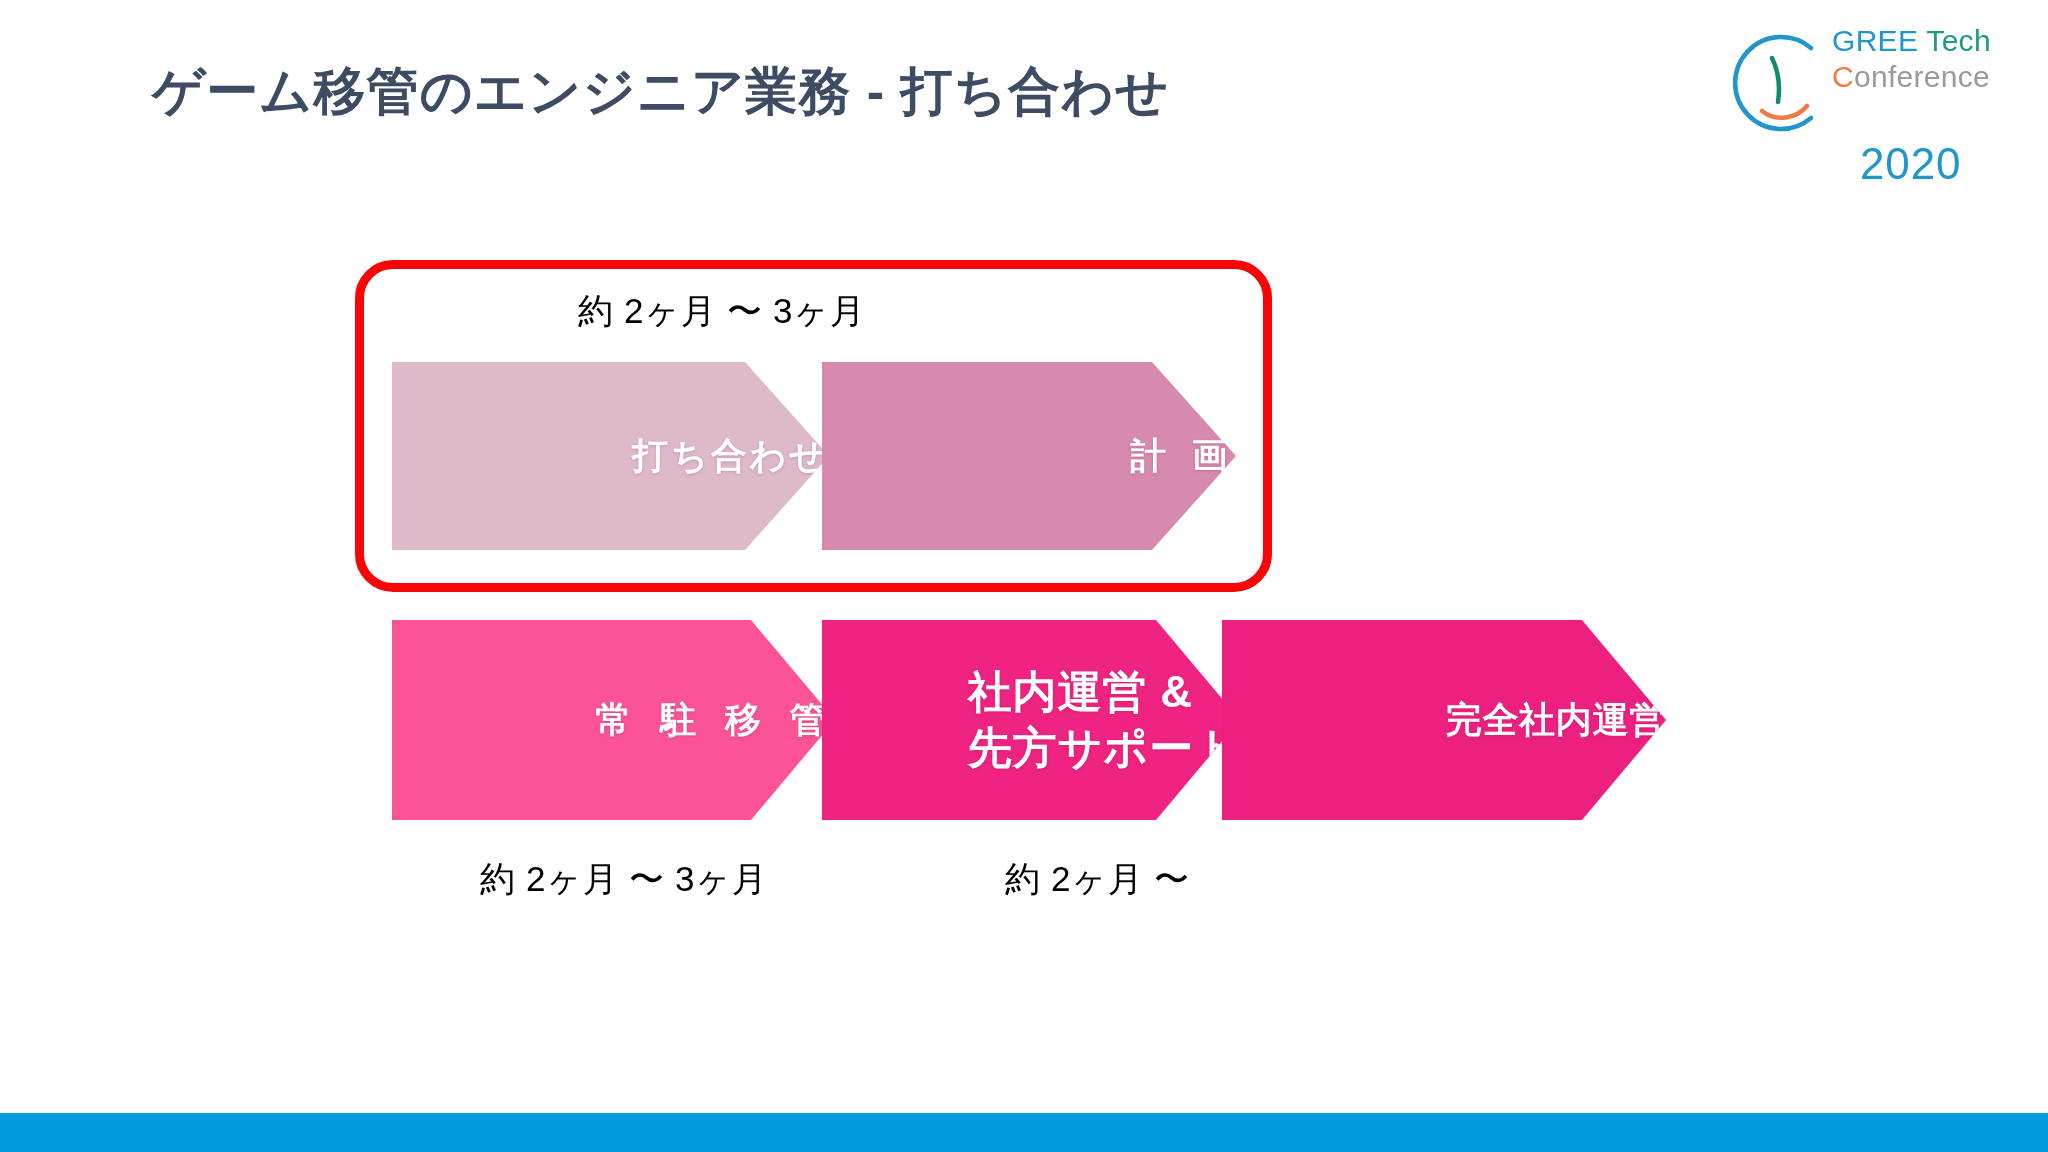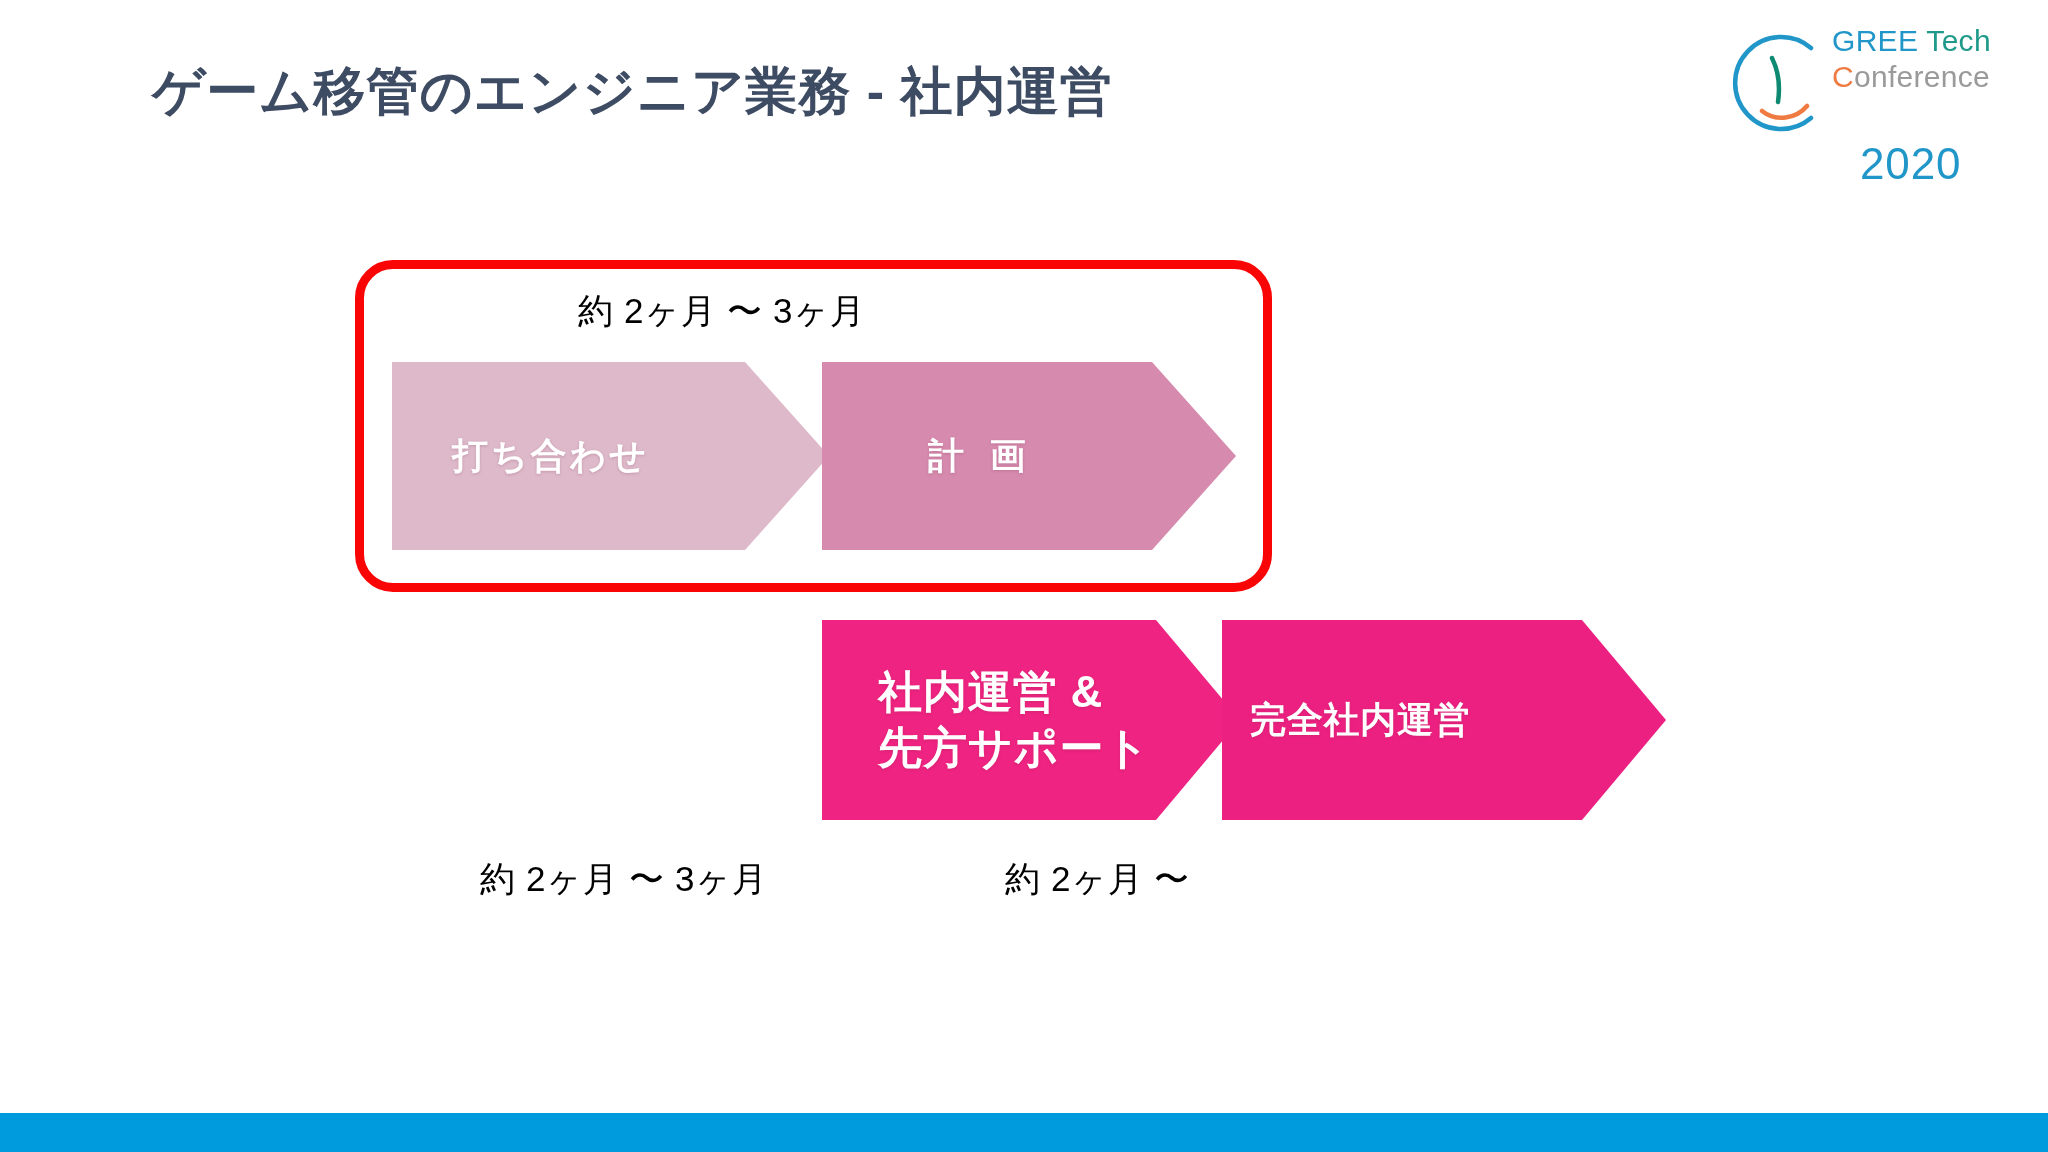--- a/index.html
+++ b/index.html
@@ -101,20 +101,21 @@
     box-sizing: border-box;
     background: transparent;
   }
 
   
   .arrow {
     position: absolute;
     display: flex;
     align-items: center;
     box-sizing: border-box;
+    justify-content: flex-end;
   }
   .arrow-label {
     color: #ffffff;
     font-weight: bold;
     white-space: pre-line;
     text-shadow: 0 1px 3px rgba(120, 40, 75, 0.22);
     line-height: 1.28;
   }
 
   
@@ -211,21 +212,21 @@
     bottom: 0;
     height: 39px;
     background: #009bdc;
   }
 </style>
 </head>
 <body>
 
 <div id="slide">
 
-  <div id="slide-title">ゲーム移管のエンジニア業務 - 社内運営</div>
+  <div id="slide-title">ゲーム移管のエンジニア業務 - 打ち合わせ</div>
 
   <div id="logo">
     <svg id="logo-mark" viewBox="0 0 126 126">
       <path d="M101 28 A46 46 0 1 0 101 98" fill="none" stroke="#2196c9" stroke-width="4.5" stroke-linecap="round"></path>
       <path d="M101 28 L101 98" fill="none" stroke="#2196c9" stroke-width="0"></path>
       <path d="M62 38 C69 52 70 68 68 82" fill="none" stroke="#0e8a72" stroke-width="4.5" stroke-linecap="round"></path>
       <path d="M52 91 C66 102 86 99 97 86" fill="none" stroke="#ef7b43" stroke-width="4.5" stroke-linecap="round"></path>
     </svg>
     <div id="logo-text">
       <div class="logo-line" id="logo-line1"><span class="lt-blue">GREE</span><span class="lt-teal"> Tech</span></div>
@@ -239,20 +240,23 @@
   <div class="duration" id="duration-top">約 2ヶ月 〜 3ヶ月</div>
 
   <div class="arrow shape-pentagon" id="arrow-uchiawase">
     <span class="arrow-label">打ち合わせ</span>
   </div>
 
   <div class="arrow shape-pentagon" id="arrow-keikaku">
     <span class="arrow-label">計 画</span>
   </div>
 
+  <div class="arrow shape-pentagon" id="arrow-joucyu">
+    <span class="arrow-label">常 駐 移 管</span>
+  </div>
 
   <div class="arrow shape-chevron" id="arrow-shanai">
     <span class="arrow-label">社内運営 &amp;
 先方サポート</span>
   </div>
 
   <div class="arrow shape-chevron" id="arrow-kanzen">
     <span class="arrow-label">完全社内運営</span>
   </div>
 

